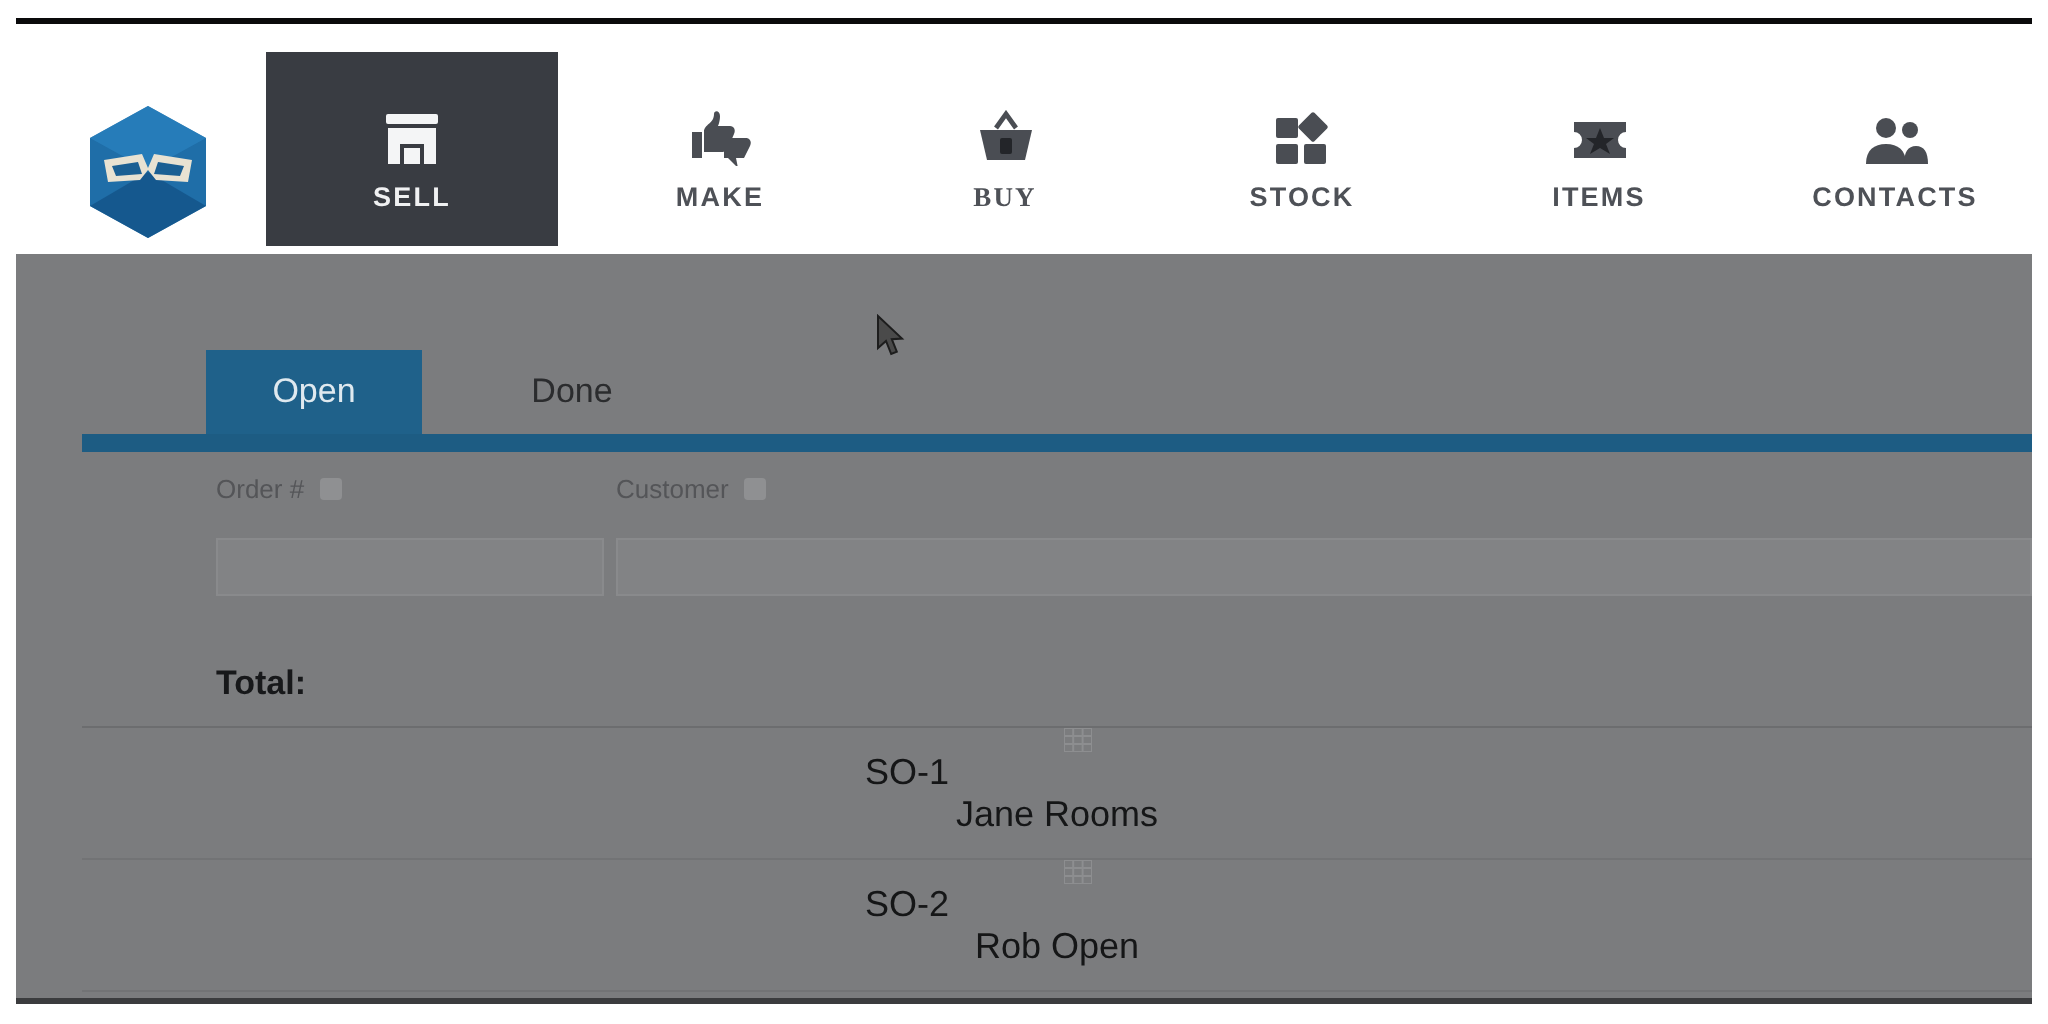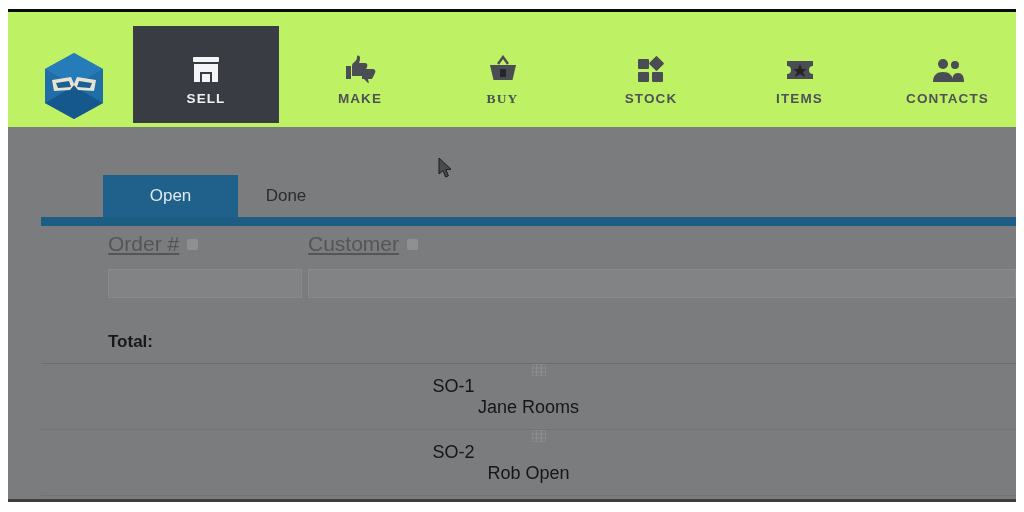--- a/index.html
+++ b/index.html
@@ -25,21 +25,21 @@
     background: #7b7c7e;
   }
 
   
   #navbar {
     position: absolute;
     left: 0;
     top: 0;
     width: 1008px;
     height: 118px;
-    background: #bef264;
+    background: #ffffff;
     border-top: 3px solid #0a0a0b;
     box-sizing: border-box;
   }
   #navbar-inner {
     position: relative;
     width: 100%;
     height: 100%;
   }
 
   
@@ -109,21 +109,21 @@
     display: flex;
     align-items: center;
     justify-content: center;
     font-size: 17px;
     cursor: pointer;
     box-sizing: border-box;
   }
   .tab.active {
     background: #1f618a;
     color: #dfe9ef;
-    width: 135px;
+    width: 108px;
     left: 95px;
   }
   .tab.inactive {
     color: #2b2c2e;
     width: 110px;
     left: 223px;
   }
   #tab-underline {
     position: absolute;
     left: 33px;
@@ -136,27 +136,26 @@
   
   #filter-row {
     position: absolute;
     left: 0;
     top: 106px;
     width: 1008px;
     height: 80px;
   }
   .filter-col { position: absolute; top: 0; }
   .filter-label {
-    font-size: 21px;
+    font-size: 13px;
     color: #545558;
     display: flex;
     align-items: center;
     gap: 8px;
     height: 22px;
-    text-decoration: underline;
   }
   .sort-chip {
     width: 11px;
     height: 11px;
     border-radius: 2px;
     background: #8f9092;
     display: inline-block;
   }
   .filter-input {
     margin-top: 14px;

